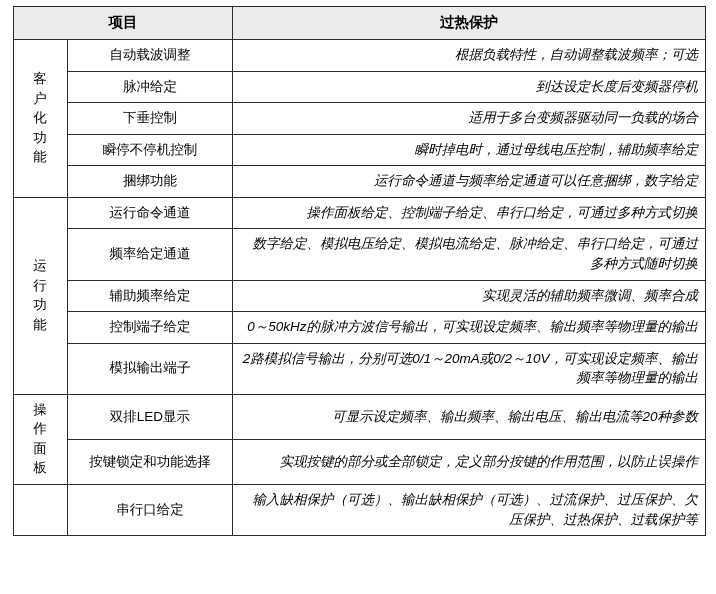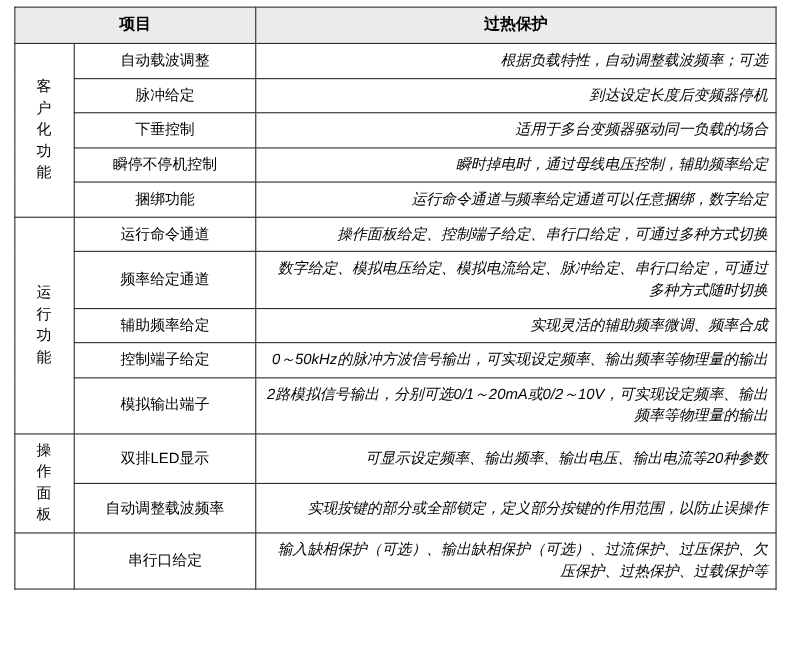--- a/index.html
+++ b/index.html
@@ -141,21 +141,21 @@
         <td class="cat" rowspan="2">
           <span class="vtxt">操</span><br>
           <span class="vtxt">作</span><br>
           <span class="vtxt">面</span><br>
           <span class="vtxt">板</span>
         </td>
         <td class="name">双排LED显示</td>
         <td class="desc">可显示设定频率、输出频率、输出电压、输出电流等20种参数</td>
       </tr>
       <tr>
-        <td class="name">自动调整载波频率</td>
+        <td class="name">按键锁定和功能选择</td>
         <td class="desc">实现按键的部分或全部锁定，定义部分按键的作用范围，以防止误操作</td>
       </tr>
 
       <tr>
         <td class="cat"></td>
         <td class="name">串行口给定</td>
         <td class="desc">输入缺相保护（可选）、输出缺相保护（可选）、过流保护、过压保护、欠压保护、过热保护、过载保护等</td>
       </tr>
 
     </tbody>

